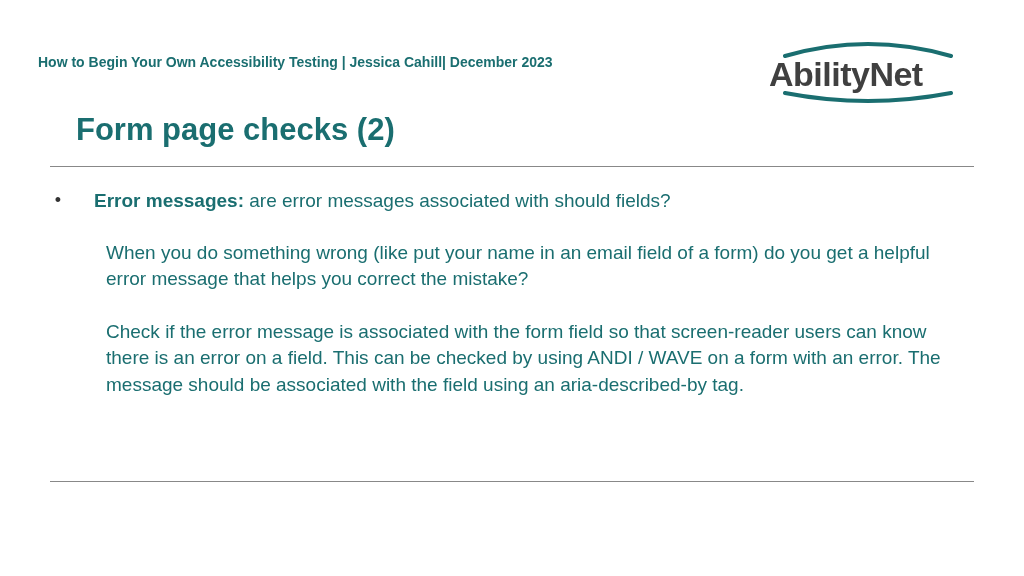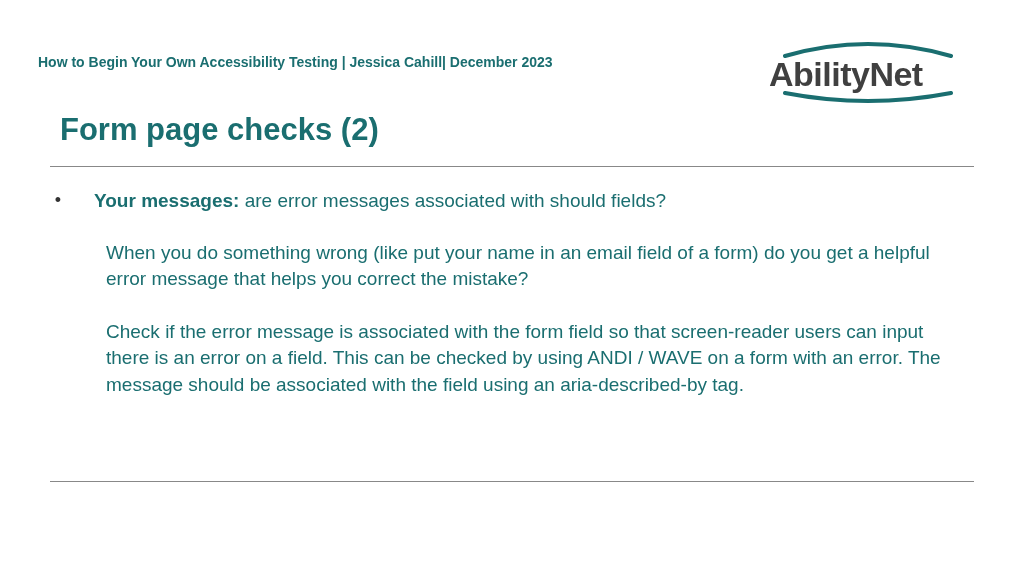--- a/index.html
+++ b/index.html
@@ -50,21 +50,21 @@
     .arc-bottom {
       position: absolute;
       bottom: 0px;
       left: 14px;
       width: 170px;
       height: 14px;
     }
     .title {
       position: absolute;
       top: 112px;
-      left: 60px;
+      left: 76px;
       font-size: 31px;
       font-weight: bold;
       color: #1a6e70;
       text-align: center;
     }
     .hr {
       position: absolute;
       left: 50px;
       right: 50px;
       height: 1px;
@@ -127,20 +127,20 @@
 </div>
 
 <div class="title">Form page checks (2)</div>
 
 <div class="hr hr-top"></div>
 
 <div class="content">
   <div class="bullet-row">
     <div class="bullet-marker">•</div>
     <div class="bullet-text">
-      <span class="bold">Your messages:</span><span> are error messages associated with should fields?</span>
+      <span class="bold">Error messages:</span><span> are error messages associated with should fields?</span>
     </div>
   </div>
   <div class="para">When you do something wrong (like put your name in an email field of a form) do you get a helpful error message that helps you correct the mistake?</div>
-  <div class="para">Check if the error message is associated with the form field so that screen-reader users can input there is an error on a field. This can be checked by using ANDI / WAVE on a form with an error. The message should be associated with the field using an aria-described-by tag.</div>
+  <div class="para">Check if the error message is associated with the form field so that screen-reader users can know there is an error on a field. This can be checked by using ANDI / WAVE on a form with an error. The message should be associated with the field using an aria-described-by tag.</div>
 </div>
 
 <div class="hr hr-bottom"></div>
 
 </body></html>

